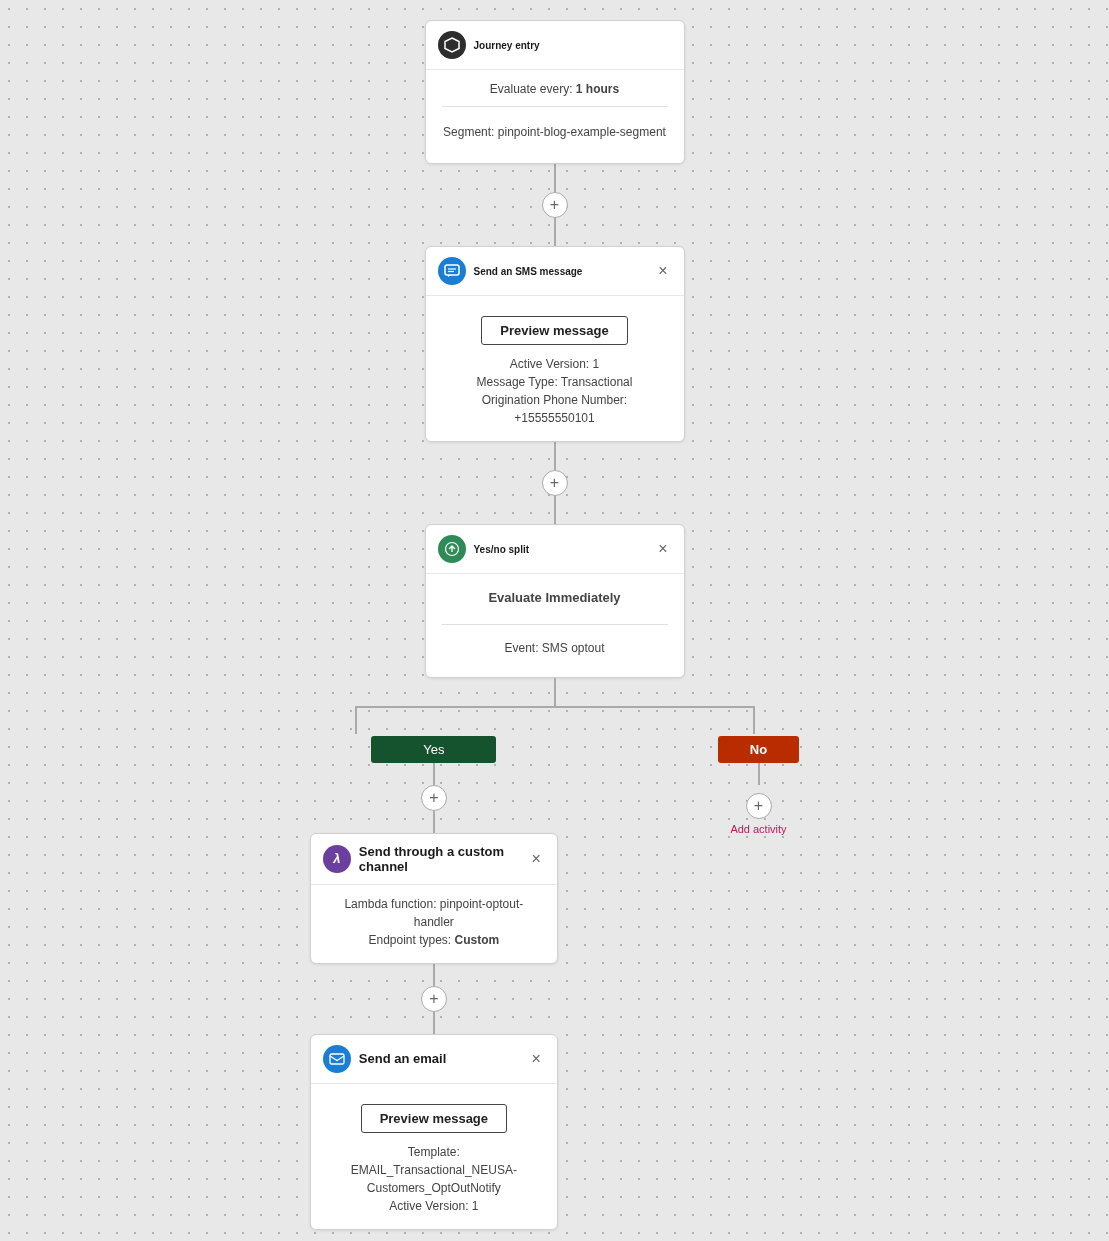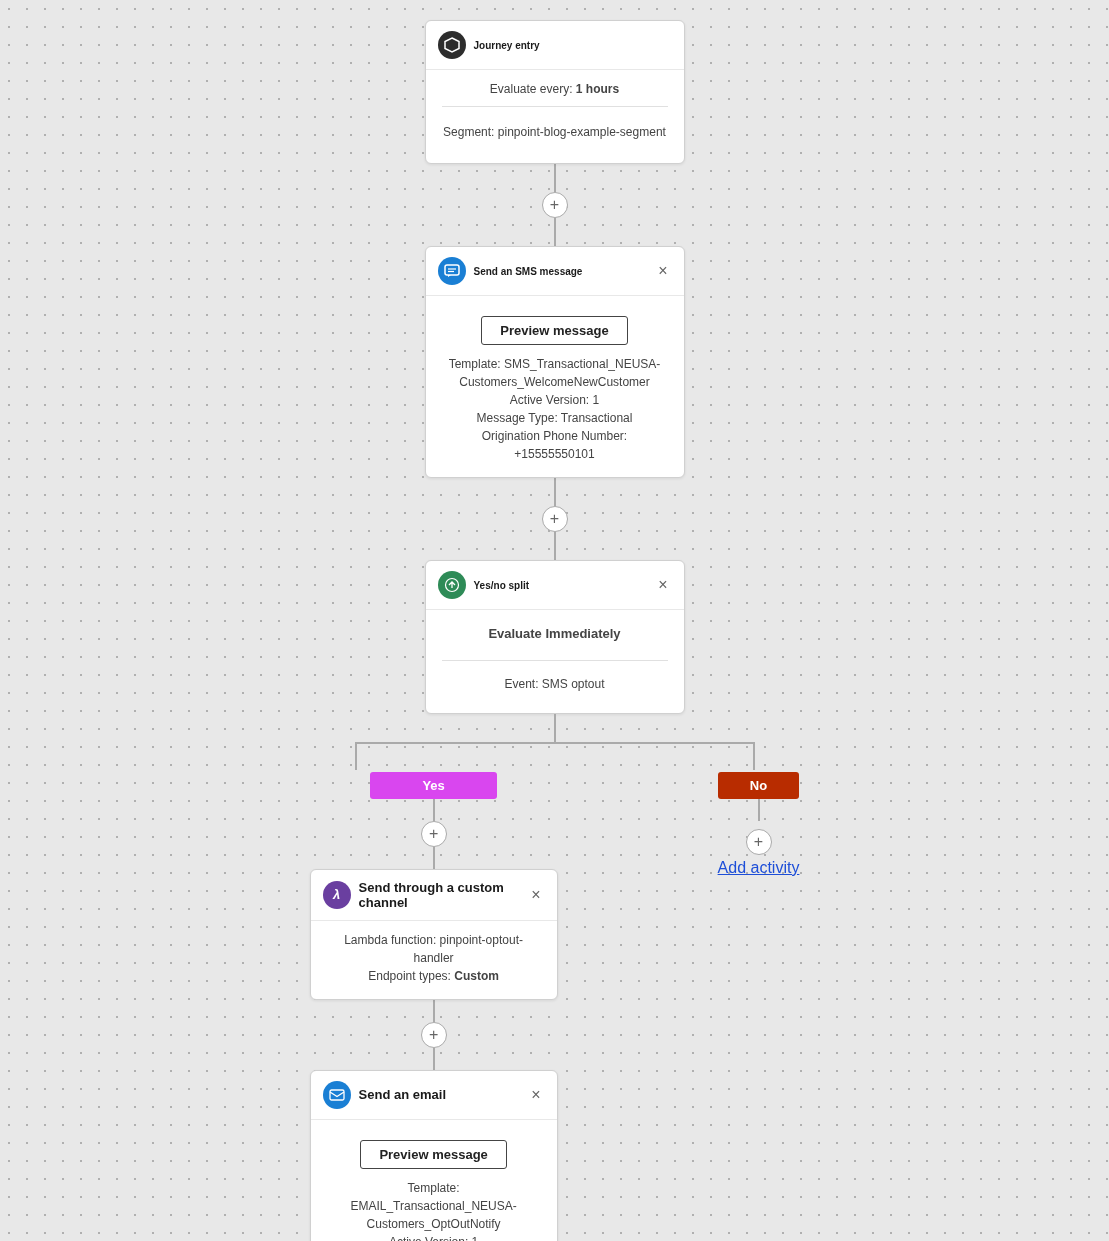--- a/index.html
+++ b/index.html
@@ -157,26 +157,26 @@
       position: relative;
     }
 
     .branch {
       display: flex;
       flex-direction: column;
       align-items: center;
     }
 
     .branch-label-yes {
-      background: #d946ef;
+      background: #14532d;
       color: #fff;
       padding: 6px 52px;
       border-radius: 3px;
       font-size: 13px;
-      font-weight: 700;
+      font-weight: 400;
       cursor: pointer;
     }
 
     .branch-label-no {
       background: #b82c00;
       color: #fff;
       padding: 6px 32px;
       border-radius: 3px;
       font-size: 13px;
       font-weight: 600;
@@ -186,23 +186,22 @@
     .add-activity-btn {
       display: flex;
       flex-direction: column;
       align-items: center;
       gap: 4px;
       cursor: pointer;
       margin-top: 8px;
     }
 
     .add-activity-label {
-      font-size: 16px;
-      color: #1d4ed8;
-      text-decoration: underline;
+      font-size: 11px;
+      color: #be185d;
     }
 
     
     .card-sm {
       width: 248px;
     }
 
     .segment-text {
       font-size: 13px;
       color: #444;
@@ -248,21 +247,20 @@
           <path d="M4 14 L4 12 L7 12" fill="white" stroke="none"></path>
           <line x1="4" y1="6" x2="12" y2="6" stroke="white" stroke-width="1.2"></line>
           <line x1="4" y1="8.5" x2="10" y2="8.5" stroke="white" stroke-width="1.2"></line>
         </svg>
       </div>
       <span class="card-title">Send an SMS message</span>
       <span class="close-btn">×</span>
     </div>
     <div class="card-body">
       <button class="preview-btn">Preview message</button>
-      <div class="detail-line">Template: SMS_Transactional_NEUSA-Customers_WelcomeNewCustomer</div>
       <div class="detail-line">Active Version: 1</div>
       <div class="detail-line">Message Type: Transactional</div>
       <div class="detail-line">Origination Phone Number: +15555550101</div>
     </div>
   </div>
 
   <div class="flow-step">
     <div class="connector-line"></div>
     <div class="plus-btn">+</div>
     <div class="connector-line"></div>

